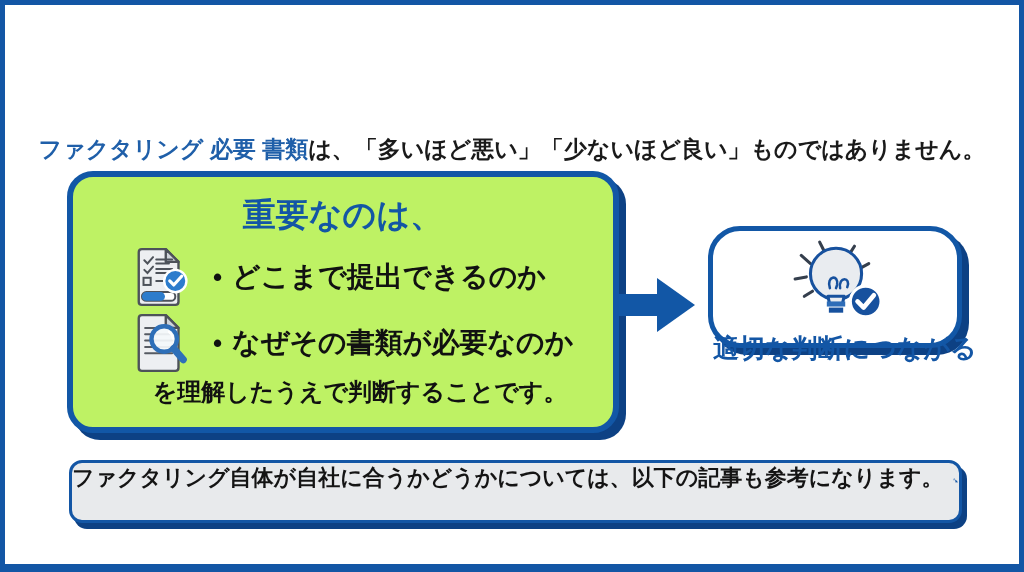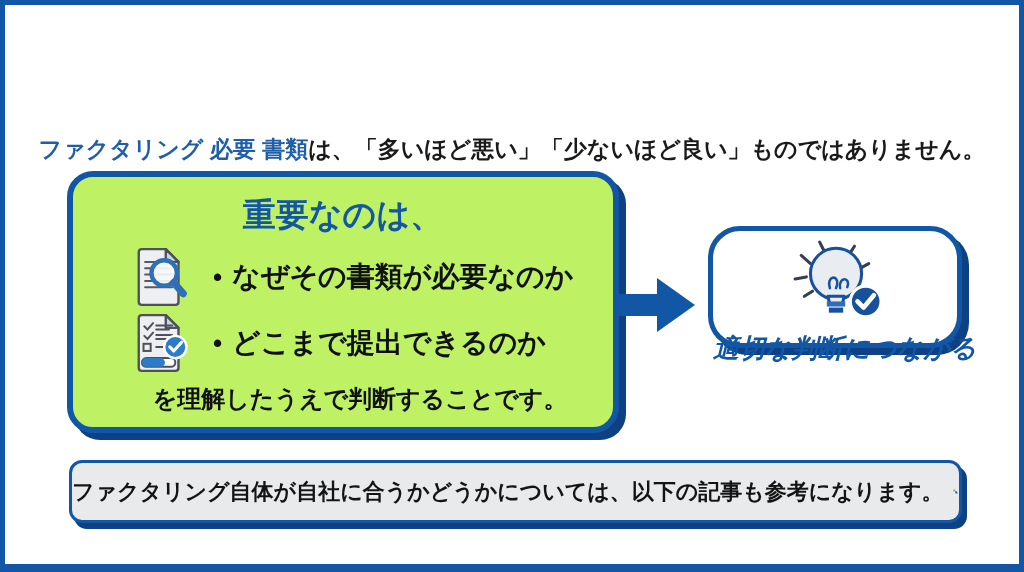--- a/index.html
+++ b/index.html
@@ -30,39 +30,39 @@
   .rows { margin-top:6px; padding-left:48px; }
   .row { display:flex; align-items:center; height:66px; }
   .row .icon-wrap { width:80px; height:62px; flex:0 0 80px; }
   .row .icon-wrap svg { width:100%; height:100%; display:block; }
   .bullet-text {
     margin-left:12px; font-size:28px; font-weight:800; color:#111;
     white-space:nowrap;
   }
   .bullet-marker { font-size:26px; margin-right:10px; color:#111; }
   .main-footer {
-    margin-top:7px; text-align:center; padding-left:34px;
+    margin-top:0; text-align:center; padding-left:34px;
     font-size:24px; font-weight:800; color:#111; white-space:nowrap;
   }
   .flow-arrow { position:absolute; left:612px; top:273px; width:78px; height:54px; }
   .result-box {
     position:absolute; left:703px; top:221px; width:254px; height:122px;
     background:#fff; border:5px solid #1257a6; border-radius:32px;
-    box-shadow:7px 7px 0 #0d4184; text-align:center;font-style:italic;
+    box-shadow:7px 7px 0 #0d4184; text-align:center;
   }
   .result-box .bulb-wrap { margin-top:6px; display:inline-block; width:116px; height:90px; }
   .result-box .bulb-wrap svg { width:100%; height:100%; display:block; }
   .result-label {
     margin-top:0px; font-size:26px; font-weight:800; color:#1356a5; white-space:nowrap;
   }
   .bottom-bar {
     position:absolute; left:64px; top:455px; width:893px; height:63px;
     background:#e8eaec; border:3px solid #1356a5; border-radius:13px;
     box-shadow:5px 6px 0 #0d4184;
-    display:flex; align-items:center; justify-content:center; gap:10px;
+    display:flex; align-items:flex-start; justify-content:center; gap:10px;
     cursor:pointer;
   }
   .bottom-text { font-size:22px; font-weight:800; color:#141414; white-space:nowrap; }
   .cursor-wrap { width:36px; height:36px; }
   .cursor-wrap svg { width:100%; height:100%; display:block; }
 </style>
 </head>
 <body>
 
 <div class="page">
@@ -74,57 +74,57 @@
 
   <div class="main-box">
     <div class="main-heading">重要なのは、</div>
     <div class="rows">
 
       <div class="row">
         <span class="icon-wrap">
           <svg viewBox="0 0 80 78" xmlns="http://www.w3.org/2000/svg">
             <path d="M16,4 h30 l16,16 v50 q0,4 -4,4 h-42 q-4,0 -4,-4 v-62 q0,-4 4,-4 z" fill="#edeff2" stroke="#4d525a" stroke-width="3" stroke-linejoin="round"></path>
             <path d="M46,4 l16,16 h-16 z" fill="#cfd4da" stroke="#4d525a" stroke-width="3" stroke-linejoin="round"></path>
-            <g stroke="#565b63" stroke-width="2.5" stroke-linecap="round">
-              <line x1="20" y1="20" x2="40" y2="20"></line>
-              <line x1="20" y1="28" x2="54" y2="28"></line>
-              <line x1="20" y1="36" x2="54" y2="36"></line>
-              <line x1="20" y1="44" x2="54" y2="44"></line>
-              <line x1="20" y1="52" x2="54" y2="52"></line>
-            </g>
-            <circle cx="44" cy="34" r="16" fill="#f4f8fb" fill-opacity="0.92" stroke="#2e6fb8" stroke-width="5.5"></circle>
-            <path d="M50,25 a12,12 0 0 1 5,8" fill="none" stroke="#ffffff" stroke-width="3" stroke-linecap="round"></path>
-            <line x1="56" y1="46" x2="68" y2="60" stroke="#2e6fb8" stroke-width="9" stroke-linecap="round"></line>
-          </svg>
-        </span>
-        <span class="bullet-text"><span class="bullet-marker">•</span><span>なぜその書類が必要なのか</span></span>
-      </div>
-
-      <div class="row">
-        <span class="icon-wrap">
-          <svg viewBox="0 0 80 78" xmlns="http://www.w3.org/2000/svg">
-            <path d="M16,4 h30 l16,16 v50 q0,4 -4,4 h-42 q-4,0 -4,-4 v-62 q0,-4 4,-4 z" fill="#edeff2" stroke="#4d525a" stroke-width="3" stroke-linejoin="round"></path>
-            <path d="M46,4 l16,16 h-16 z" fill="#cfd4da" stroke="#4d525a" stroke-width="3" stroke-linejoin="round"></path>
             <g stroke="#4d525a" stroke-width="2.5" stroke-linecap="round" fill="none">
               <path d="M19,18 l4,4 l7,-8"></path>
               <path d="M19,30 l4,4 l7,-8"></path>
               <rect x="18" y="40" width="9" height="9"></rect>
               <line x1="34" y1="17" x2="54" y2="17"></line>
               <line x1="34" y1="22" x2="50" y2="22"></line>
               <line x1="34" y1="29" x2="54" y2="29"></line>
               <line x1="34" y1="34" x2="50" y2="34"></line>
               <line x1="34" y1="44" x2="50" y2="44"></line>
             </g>
             <rect x="16" y="58" width="42" height="11" rx="5.5" fill="#ffffff" stroke="#4d525a" stroke-width="2.5"></rect>
             <rect x="16" y="58" width="29" height="11" rx="5.5" fill="#2d7ccc"></rect>
             <circle cx="58" cy="44" r="14" fill="#2d7ccc" stroke="#ffffff" stroke-width="3"></circle>
             <path d="M51,44 l5,5 l10,-11" fill="none" stroke="#ffffff" stroke-width="4" stroke-linecap="round" stroke-linejoin="round"></path>
           </svg>
         </span>
         <span class="bullet-text"><span class="bullet-marker">•</span><span>どこまで提出できるのか</span></span>
+      </div>
+
+      <div class="row">
+        <span class="icon-wrap">
+          <svg viewBox="0 0 80 78" xmlns="http://www.w3.org/2000/svg">
+            <path d="M16,4 h30 l16,16 v50 q0,4 -4,4 h-42 q-4,0 -4,-4 v-62 q0,-4 4,-4 z" fill="#edeff2" stroke="#4d525a" stroke-width="3" stroke-linejoin="round"></path>
+            <path d="M46,4 l16,16 h-16 z" fill="#cfd4da" stroke="#4d525a" stroke-width="3" stroke-linejoin="round"></path>
+            <g stroke="#565b63" stroke-width="2.5" stroke-linecap="round">
+              <line x1="20" y1="20" x2="40" y2="20"></line>
+              <line x1="20" y1="28" x2="54" y2="28"></line>
+              <line x1="20" y1="36" x2="54" y2="36"></line>
+              <line x1="20" y1="44" x2="54" y2="44"></line>
+              <line x1="20" y1="52" x2="54" y2="52"></line>
+            </g>
+            <circle cx="44" cy="34" r="16" fill="#f4f8fb" fill-opacity="0.92" stroke="#2e6fb8" stroke-width="5.5"></circle>
+            <path d="M50,25 a12,12 0 0 1 5,8" fill="none" stroke="#ffffff" stroke-width="3" stroke-linecap="round"></path>
+            <line x1="56" y1="46" x2="68" y2="60" stroke="#2e6fb8" stroke-width="9" stroke-linecap="round"></line>
+          </svg>
+        </span>
+        <span class="bullet-text"><span class="bullet-marker">•</span><span>なぜその書類が必要なのか</span></span>
       </div>
 
     </div>
     <div class="main-footer">を理解したうえで判断することです。</div>
   </div>
 
   <svg class="flow-arrow" viewBox="0 0 78 54" xmlns="http://www.w3.org/2000/svg">
     <rect x="0" y="16" width="44" height="22" fill="#1257a6"></rect>
     <polygon points="40,0 78,27 40,54" fill="#1257a6"></polygon>
   </svg>

